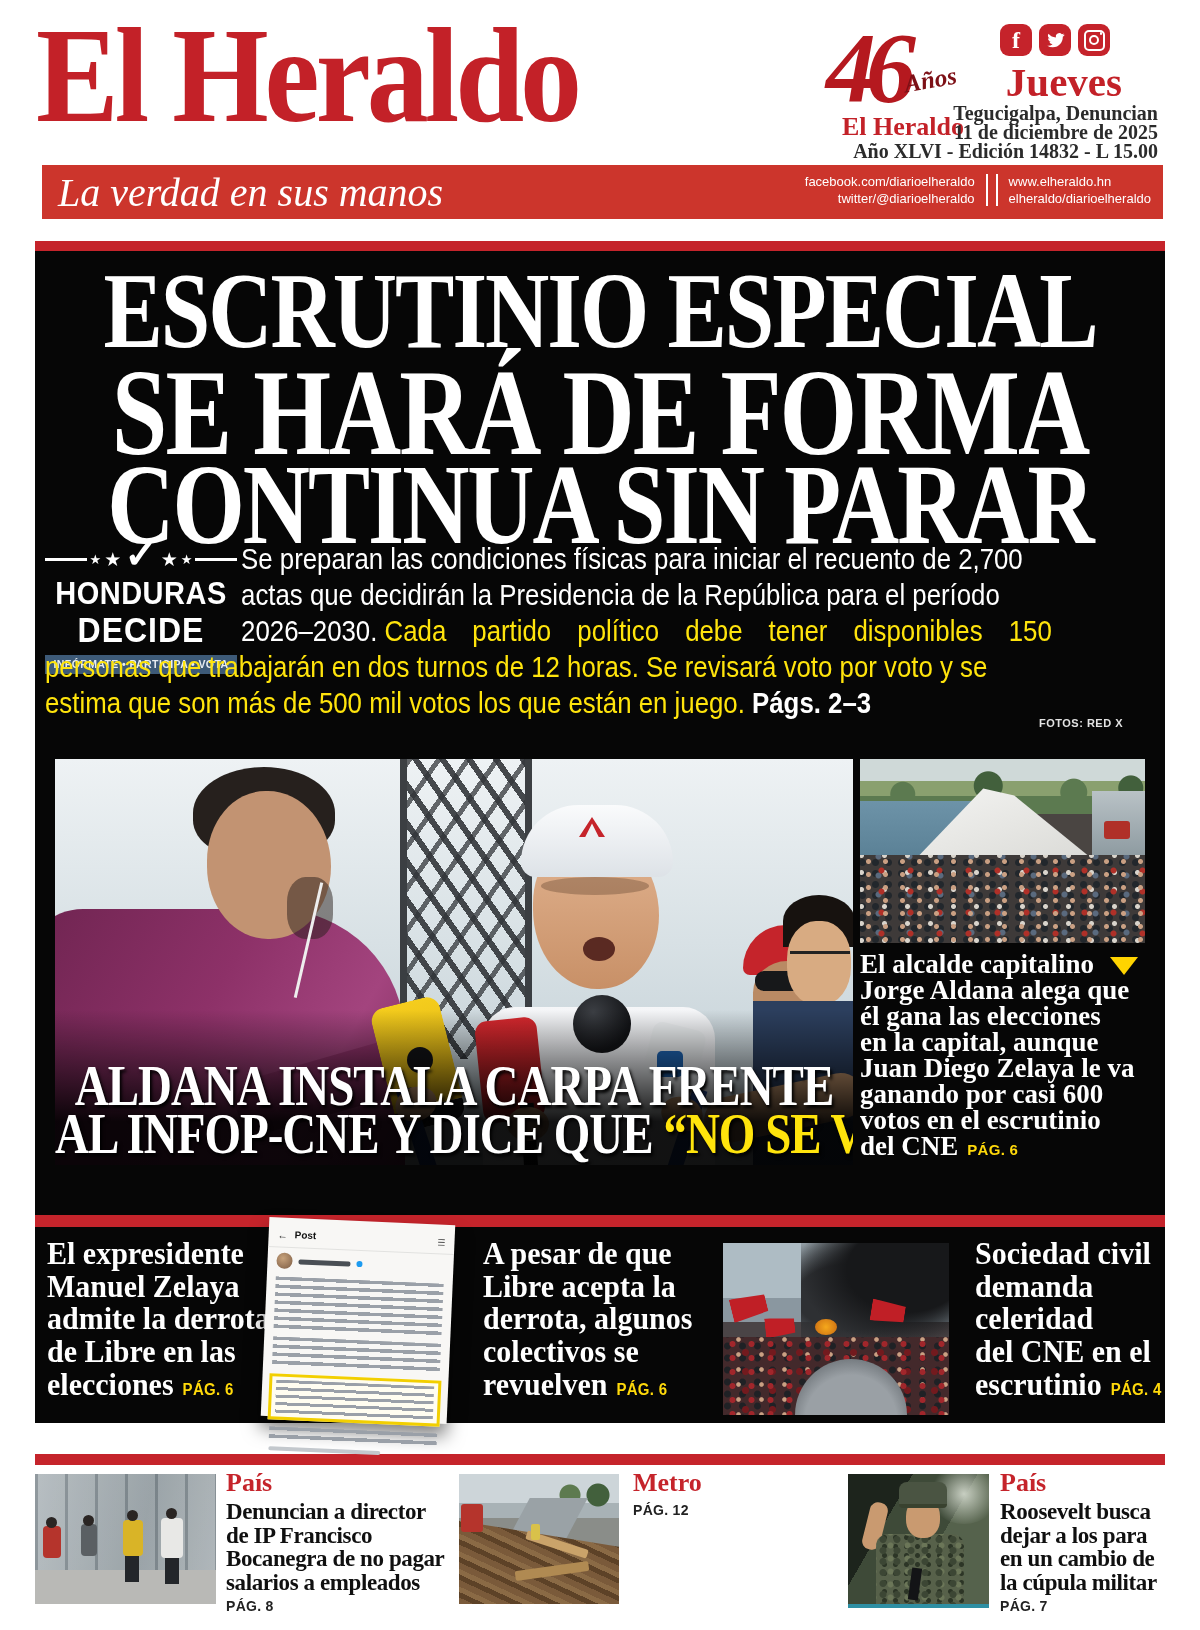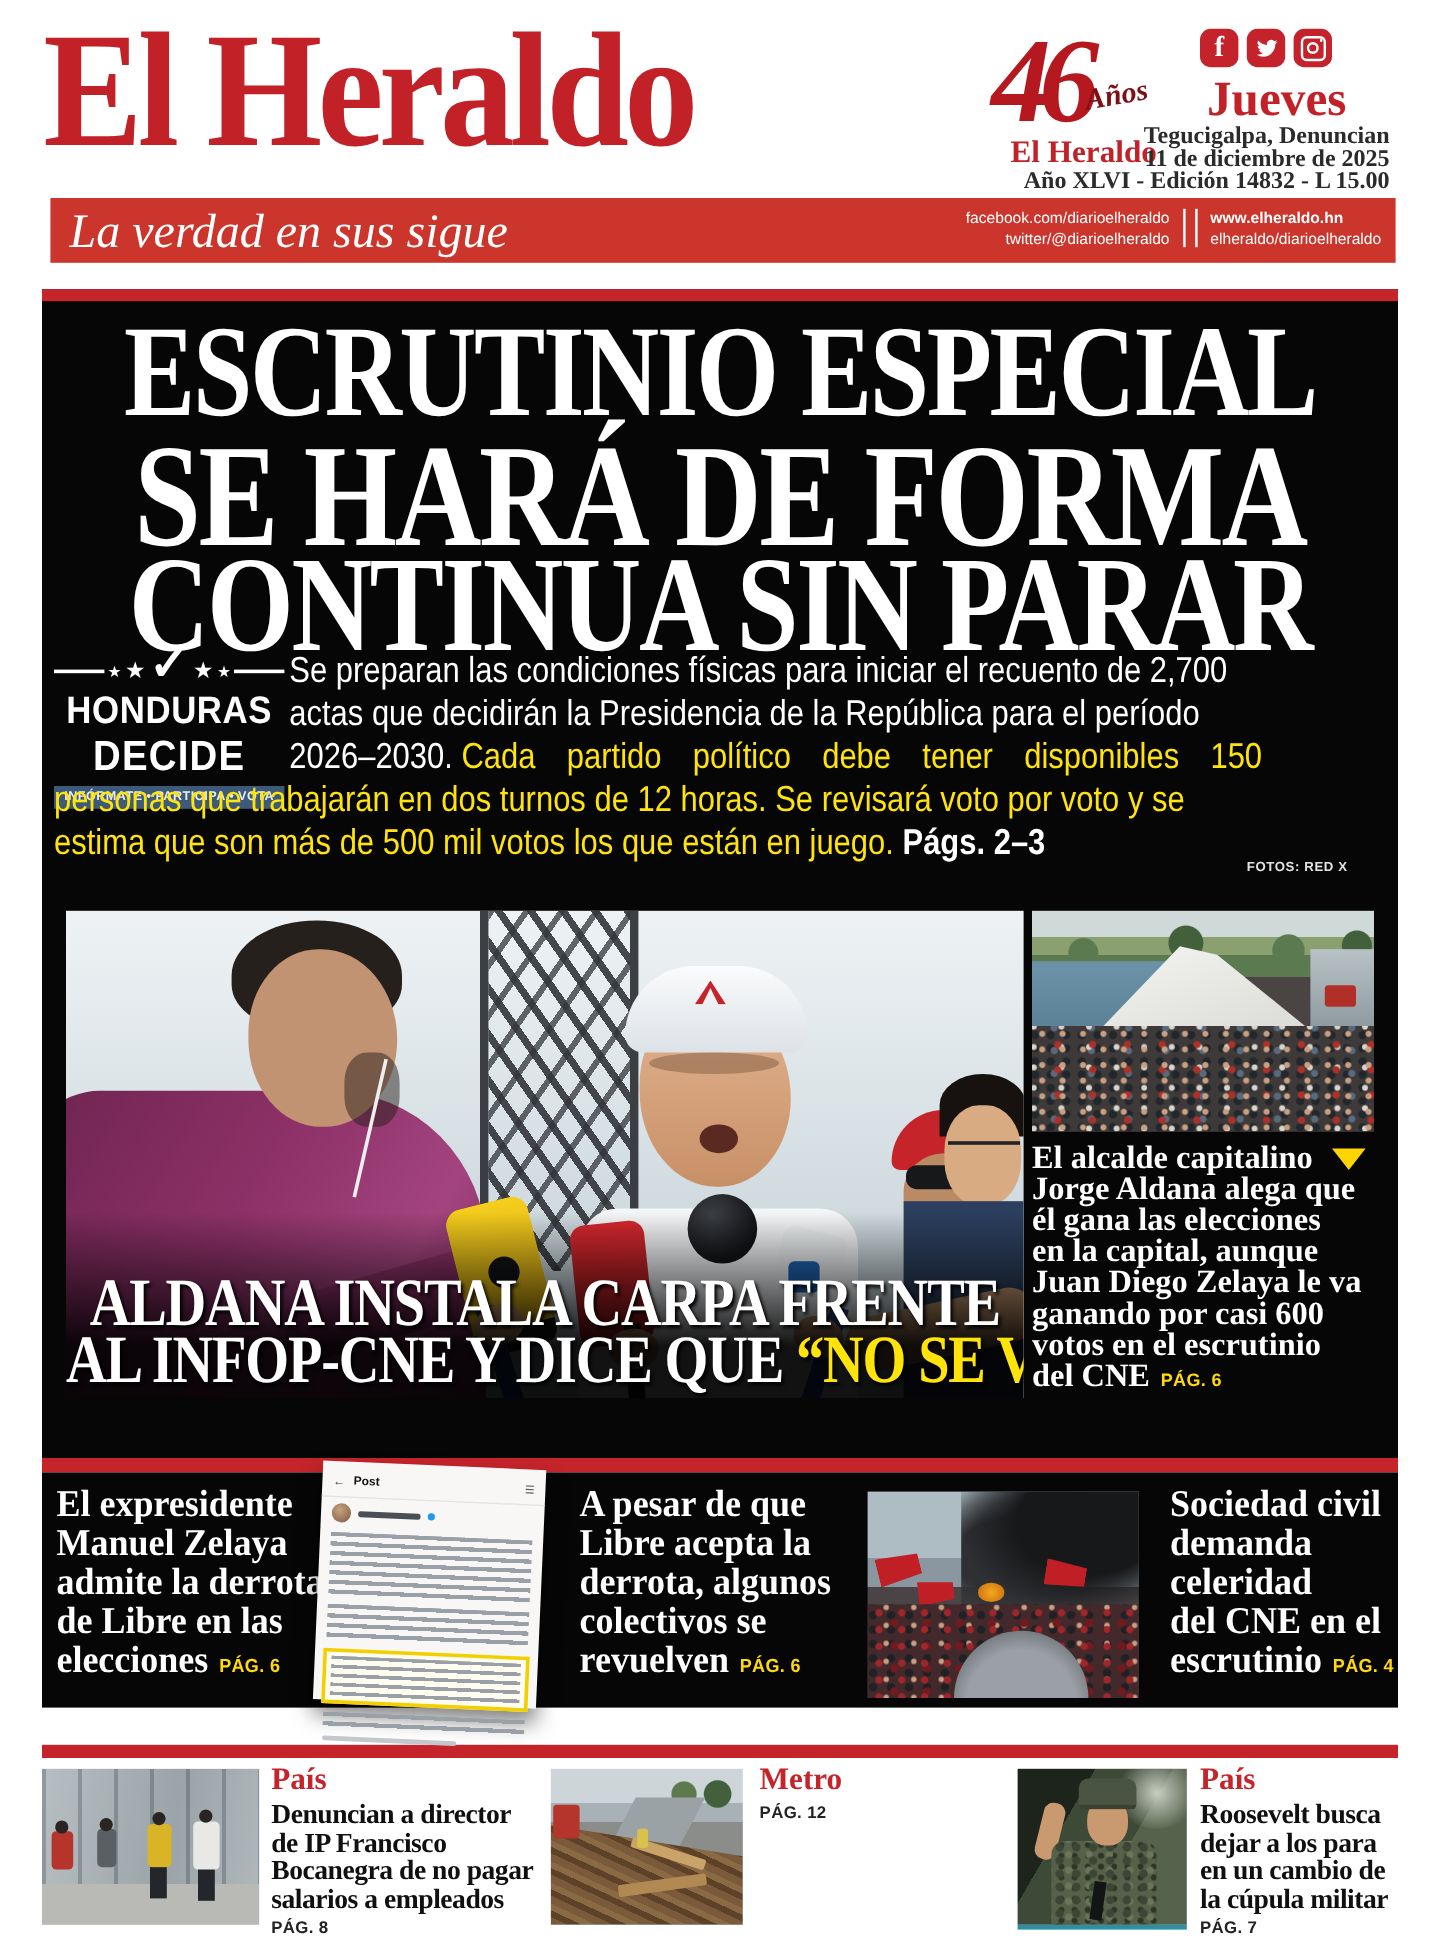--- a/index.html
+++ b/index.html
@@ -30,21 +30,21 @@
 
   
   .tagbar{position:absolute;left:42px;top:165px;width:1121px;height:54px;background:#cc352c;}
   .tagline{position:absolute;left:16px;top:4px;font-family:"Liberation Serif",serif;font-style:italic;
     font-size:40px;color:#fff;}
   .tag-social{position:absolute;right:12px;top:8px;display:flex;align-items:center;gap:11px;color:#fff;
     font-size:13px;line-height:17px;}
   .tag-col1{text-align:right;}
   .pipes{width:8px;height:32px;border-left:2.5px solid #fff;border-right:2.5px solid #fff;}
   .tag-col2{text-align:left;}
-  .bold{font-weight:bold;}
+  .bold{font-weight:normal;}
 
   
   .mainblock{position:absolute;left:35px;top:241px;width:1130px;height:964px;background:#060606;
     border-top:10px solid #c5242b;}
   .hl{position:absolute;width:100%;text-align:center;font-family:"Liberation Serif",serif;font-weight:bold;
     color:#fff;letter-spacing:-2px;transform:scaleY(1.22);transform-origin:top center;line-height:0.95;white-space:nowrap;}
   .hl1{top:8px;font-size:89px;}
   .hl2{top:104px;font-size:100px;}
   .hl3{top:200px;font-size:93px;}
 
@@ -292,21 +292,21 @@
   </div>
 
   <div class="day">Jueves</div>
   <div class="dateblock">
     <div>Tegucigalpa, Denuncian</div>
     <div>11 de diciembre de 2025</div>
     <div>Año XLVI - Edición 14832 - L 15.00</div>
   </div>
 
   <div class="tagbar">
-    <div class="tagline">La verdad en sus sigue</div>
+    <div class="tagline">La verdad en sus manos</div>
     <div class="tag-social">
       <div class="tag-col1">
         <div>facebook.com/diarioelheraldo</div>
         <div>twitter/@diarioelheraldo</div>
       </div>
       <div class="pipes"></div>
       <div class="tag-col2">
         <div class="bold">www.elheraldo.hn</div>
         <div>elheraldo/diarioelheraldo</div>
       </div>

